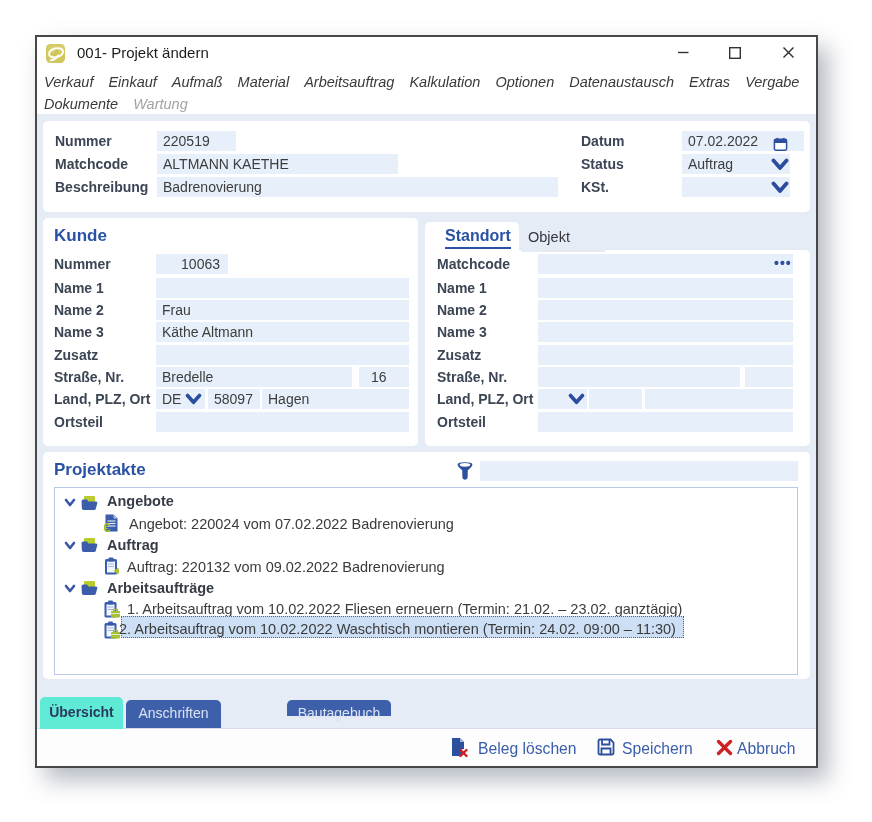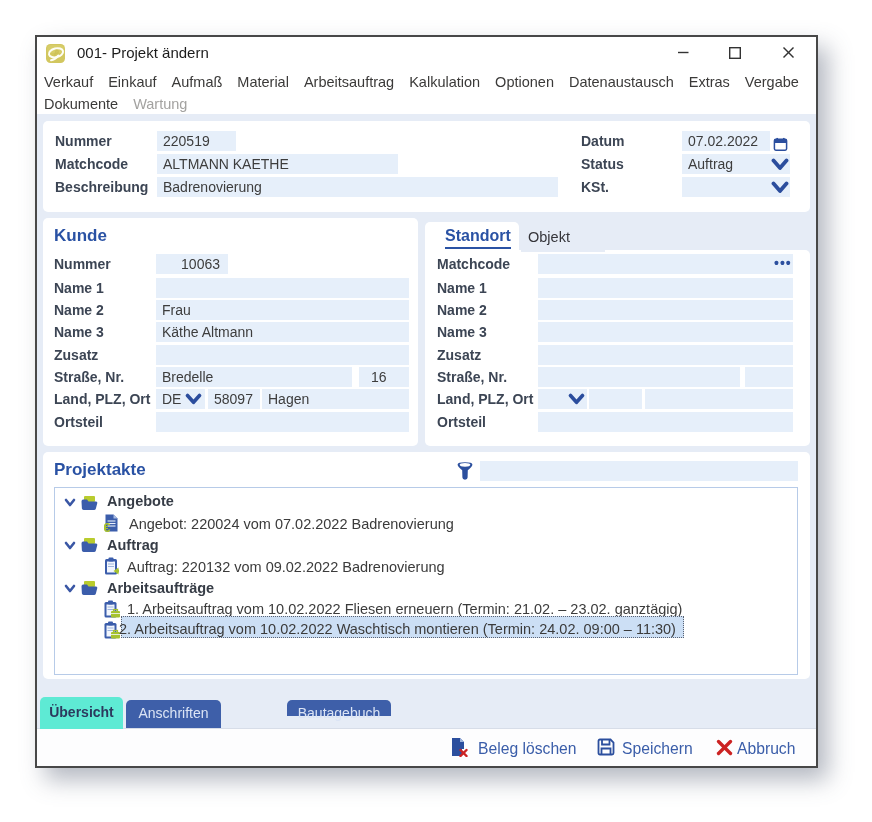--- a/index.html
+++ b/index.html
@@ -10,21 +10,21 @@
   background:#fff; border:2px solid #484848;
   box-shadow: 10px 12px 22px rgba(90,100,120,0.45);
 }
 .abs { position:absolute; }
 
 #appicon { left:9px; top:7px; width:19px; height:19px; }
 #title { left:40px; top:7px; font-size:15px; color:#1c1c1c; }
 .winbtn { top:10px; color:#333; }
 
 .menu { left:7px; font-size:14.5px; color:#3b3a39; white-space:nowrap; }
-.menu span { margin-right:15px; }
+.menu span { margin-right:15px;font-style:italic; }
 #menu1 { top:37px; }
 #menu2 { top:59px; }
 #menu2 .dis { color:#a3a2a0; }
 
 #content { left:0; top:77px; width:779px; height:614px; background:#e6ecf6; }
 #bottombar { left:0; top:691px; width:779px; height:38px; background:#fdfdfe; border-top:1px solid #d7dde8;}
 .panel { background:#fff; border-radius:5px; }
 .lbl { font-size:14px; font-weight:bold; color:#3c4554; white-space:nowrap; }
 .f { background:#e6effa; height:20px; font-size:14px; color:#3d3d3d; line-height:20px; padding-left:6px; white-space:nowrap; overflow:hidden;}
 .hd { font-size:17px; font-weight:bold; color:#2a52a4; }
@@ -69,21 +69,21 @@
   <div class="abs panel" style="left:6px; top:84px; width:767px; height:91px;"></div>
   <div class="abs lbl" style="left:18px; top:96px;">Nummer</div>
   <div class="abs lbl" style="left:18px; top:119px;">Matchcode</div>
   <div class="abs lbl" style="left:18px; top:142px;">Beschreibung</div>
   <div class="abs f" style="left:120px; top:94px; width:79px;">220519</div>
   <div class="abs f" style="left:120px; top:140px; width:401px;">Badrenovierung</div>
   <div class="abs f" style="left:120px; top:117px; width:241px;">ALTMANN KAETHE</div>
   <div class="abs lbl" style="left:544px; top:96px;">Datum</div>
   <div class="abs lbl" style="left:544px; top:119px;">Status</div>
   <div class="abs lbl" style="left:544px; top:142px;">KSt.</div>
-  <div class="abs f" style="left:645px; top:94px; width:88px;">07.02.2022</div>
+  <div class="abs f" style="left:645px; top:94px; width:122px;">07.02.2022</div>
   <div class="abs f" style="left:645px; top:117px; width:108px;">Auftrag</div>
   <div class="abs f" style="left:645px; top:140px; width:108px;"></div>
   <svg class="abs" style="left:736px; top:100px;" width="15" height="15" viewBox="0 0 16 16">
     <rect x="1.5" y="2.5" width="13" height="11.5" rx="1.5" fill="#fff" stroke="#2c4f9e" stroke-width="1.6"></rect>
     <path d="M1.5 4 Q1.5 2.5 3 2.5 L13 2.5 Q14.5 2.5 14.5 4 L14.5 6.5 L1.5 6.5 Z" fill="#2c4f9e"></path>
     <line x1="4.5" y1="1" x2="4.5" y2="4" stroke="#2c4f9e" stroke-width="1.8"></line>
     <line x1="11.5" y1="1" x2="11.5" y2="4" stroke="#2c4f9e" stroke-width="1.8"></line>
   </svg>
   <svg class="abs" style="left:734px; top:121px;" width="18" height="14" viewBox="0 0 18 14">
         <path d="M2.5 2.5 L9 10 L15.5 2.5" fill="none" stroke="#2b4d9d" stroke-width="3.8" stroke-linecap="round" stroke-linejoin="round"></path>

